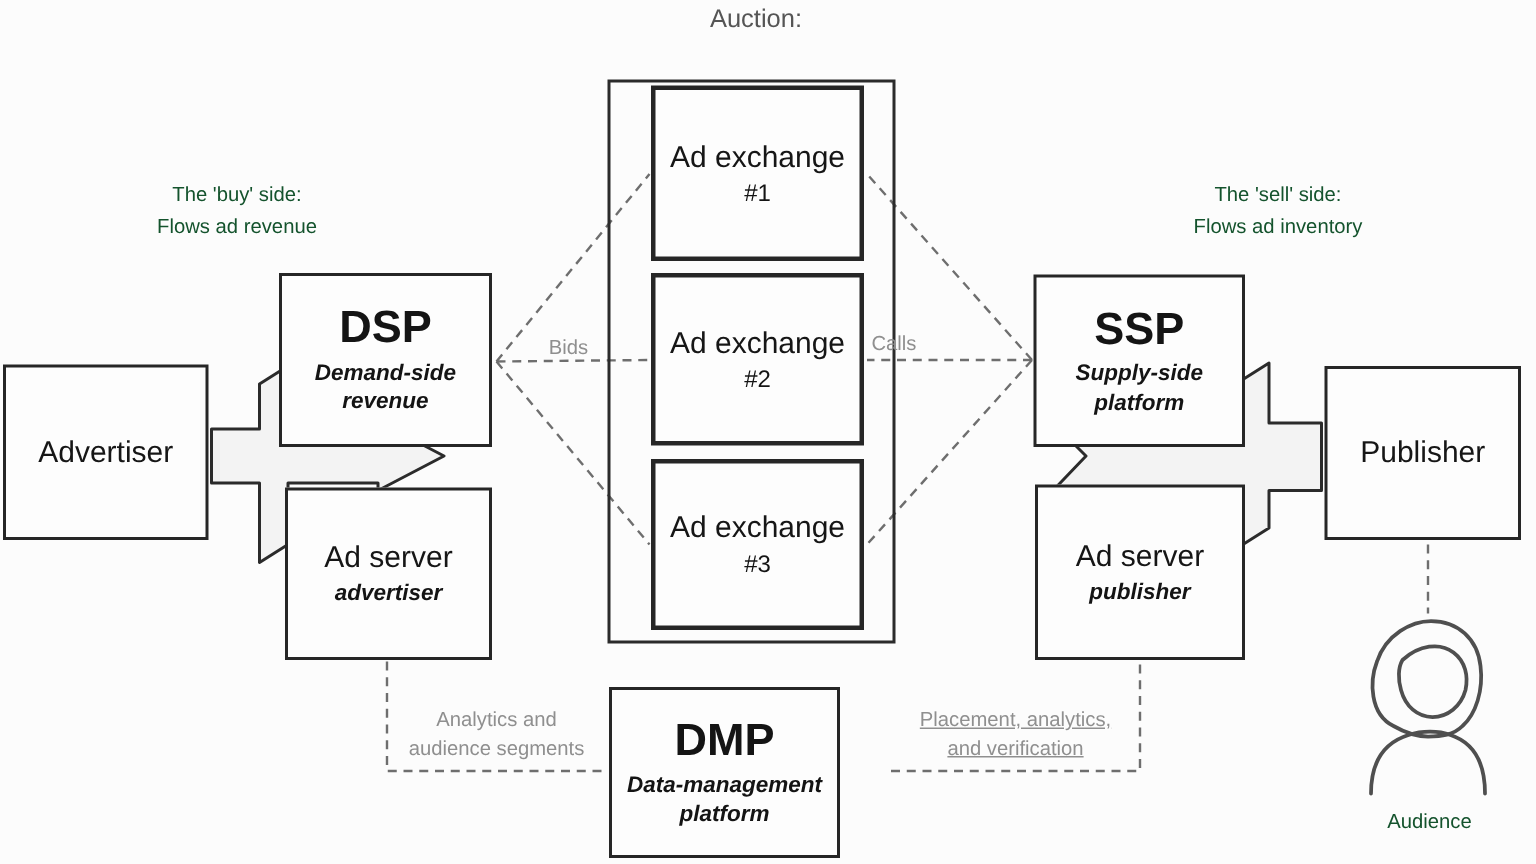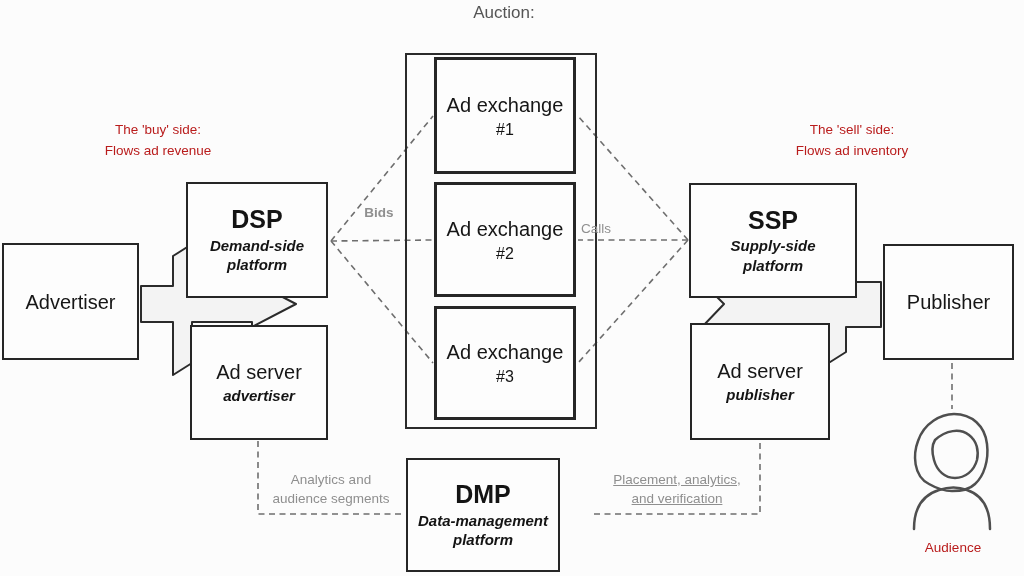--- a/index.html
+++ b/index.html
@@ -32,33 +32,33 @@
     padding: 4px;
   }
   .auction-frame {
     position: absolute;
     border: 2px solid #2b2b2b;
     background: transparent;
     z-index: 2;
   }
   .exchange { border-width: 3px; z-index: 3; }
   .node .title { font-size: 20px; color: #161616; line-height: 1.2; }
-  .node .acronym { font-size: 25px; font-weight: 700; line-height: 1.15; }
+  .node .acronym { font-size: 30px; font-weight: 700; line-height: 1.15; }
   .node .subtitle {
     font-size: 15px; font-style: italic; font-weight: 700;
     line-height: 1.3; margin-top: 2px;
   }
   .node .number { font-size: 16px; margin-top: 4px; }
   .sub-narrow { max-width: 112px; }
   .sub-mid { max-width: 140px; }
   .label {
     position: absolute;
     z-index: 4;
     text-align: center;
-    color: #b91c1c;
+    color: #14532d;
     font-size: 13.5px;
     line-height: 21px;
     white-space: nowrap;
     transform: translateX(-50%);
   }
   .label .ln { display: block; }
   .diagram-title { color: #555555; font-size: 17px; line-height: 22px; }
   .diagram-title .t2 { font-style: italic; font-size: 16.5px; }
   .edge-label { color: #8f8f8f; }
 </style>
@@ -115,61 +115,61 @@
   </div>
 
   <div class="auction-frame" style="left:405px; top:53px; width:192px; height:376px;"></div>
 
   <div class="node" style="left:2px; top:243px; width:137px; height:117px;">
     <div class="title">Advertiser</div>
   </div>
 
   <div class="node" style="left:186px; top:182px; width:142px; height:116px;">
     <div class="acronym">DSP</div>
-    <div class="subtitle sub-narrow">Demand-side platform</div>
+    <div class="subtitle sub-narrow">Demand-side revenue</div>
   </div>
 
   <div class="node" style="left:190px; top:325px; width:138px; height:115px;">
     <div class="title">Ad server</div>
     <div class="subtitle">advertiser</div>
   </div>
 
   <div class="node exchange" style="left:434px; top:57px; width:142px; height:117px;">
     <div class="title">Ad exchange</div>
     <div class="number">#1</div>
   </div>
   <div class="node exchange" style="left:434px; top:182px; width:142px; height:115px;">
     <div class="title">Ad exchange</div>
     <div class="number">#2</div>
   </div>
   <div class="node exchange" style="left:434px; top:306px; width:142px; height:114px;">
     <div class="title">Ad exchange</div>
     <div class="number">#3</div>
   </div>
 
-  <div class="node" style="left:689px; top:183px; width:168px; height:115px;">
+  <div class="node" style="left:689px; top:183px; width:141px; height:115px;">
     <div class="acronym">SSP</div>
     <div class="subtitle sub-narrow">Supply-side platform</div>
   </div>
 
   <div class="node" style="left:690px; top:323px; width:140px; height:117px;">
     <div class="title">Ad server</div>
     <div class="subtitle">publisher</div>
   </div>
 
   <div class="node" style="left:883px; top:244px; width:131px; height:116px;">
     <div class="title">Publisher</div>
   </div>
 
   <div class="node" style="left:406px; top:458px; width:154px; height:114px;">
     <div class="acronym">DMP</div>
     <div class="subtitle sub-mid">Data-management platform</div>
   </div>
 
-  <div class="label edge-label" style="left:379px; top:202px;font-weight:bold;">Bids</div>
+  <div class="label edge-label" style="left:379px; top:221px;">Bids</div>
   <div class="label edge-label" style="left:596px; top:218px;">Calls</div>
 
   <div class="label edge-label" style="left:331px; top:470px; line-height:19px;">
     <span class="ln">Analytics and</span>
     <span class="ln">audience segments</span>
   </div>
   <div class="label edge-label" style="left:677px; top:470px; line-height:19px;text-decoration:underline;">
     <span class="ln">Placement, analytics,</span>
     <span class="ln">and verification</span>
   </div>

